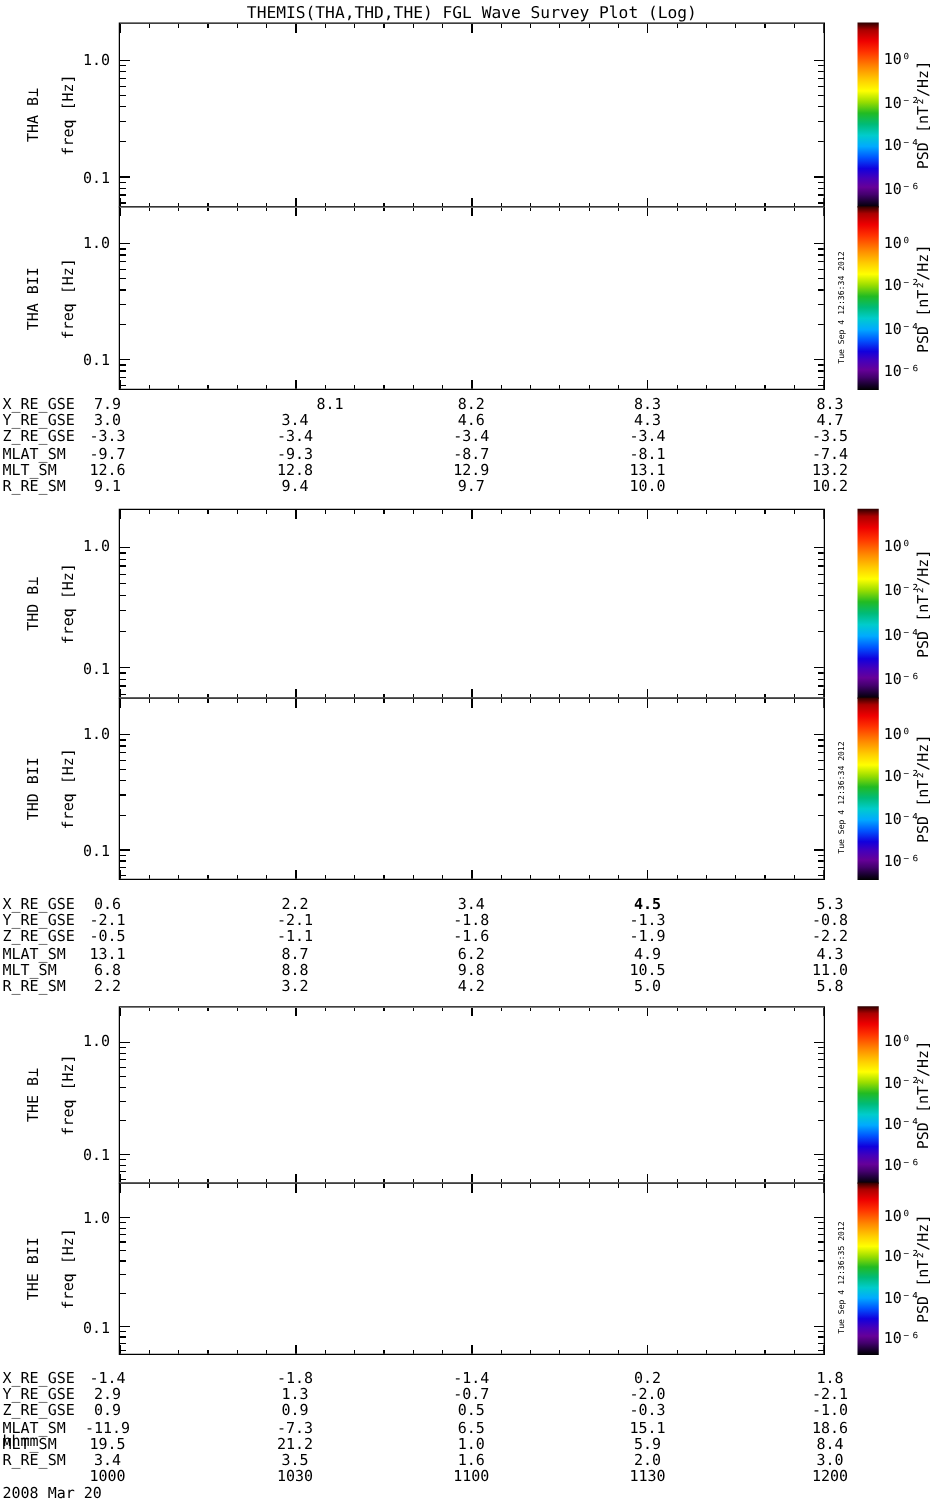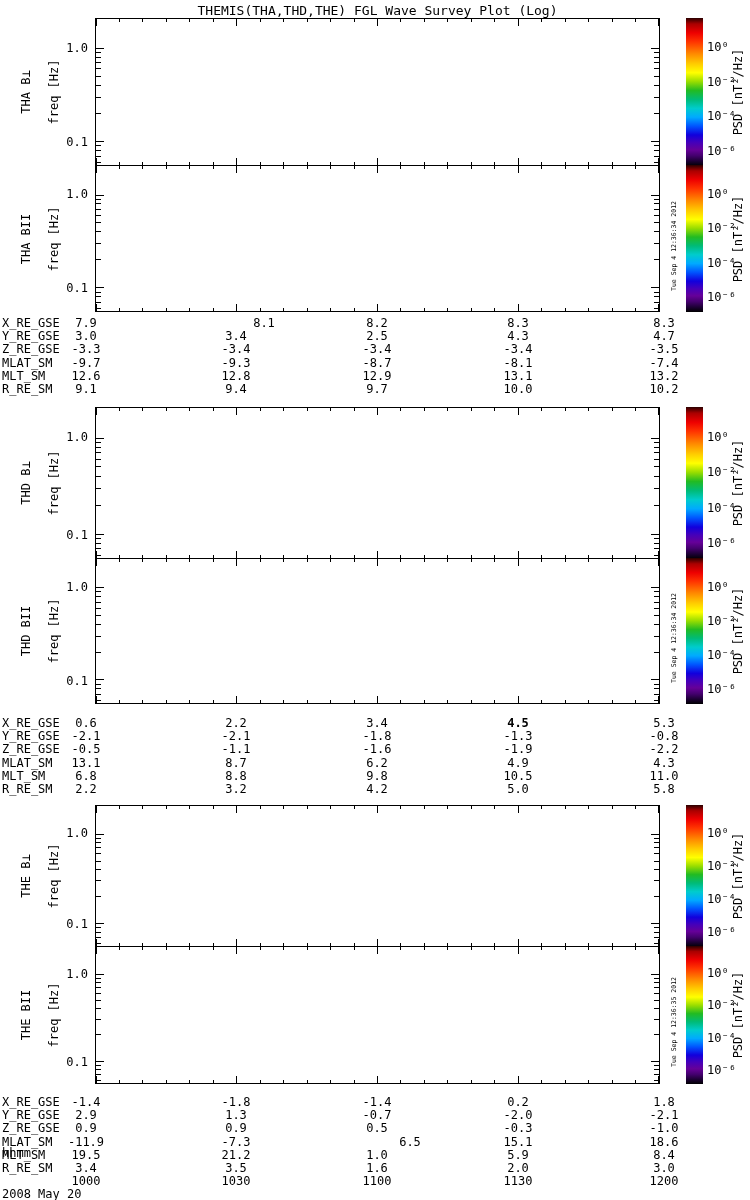--- a/index.html
+++ b/index.html
@@ -200,21 +200,21 @@
     <div class="etable">
           <div class="rowlab" style="top: 317px;">X_RE_GSE</div>
           <div class="cell" style="top: 317px; left: 86px;">7.9</div>
           <div class="cell" style="top: 317px; left: 236px; margin-left: 28px;">8.1</div>
           <div class="cell" style="top: 317px; left: 377px;">8.2</div>
           <div class="cell" style="top: 317px; left: 518px;">8.3</div>
           <div class="cell" style="top: 317px; left: 664px;">8.3</div>
           <div class="rowlab" style="top: 330.2px;">Y_RE_GSE</div>
           <div class="cell" style="top: 330.2px; left: 86px;">3.0</div>
           <div class="cell" style="top: 330.2px; left: 236px;">3.4</div>
-          <div class="cell" style="top: 330.2px; left: 377px;">2.5</div>
+          <div class="cell" style="top: 330.2px; left: 377px;">4.6</div>
           <div class="cell" style="top: 330.2px; left: 518px;">4.3</div>
           <div class="cell" style="top: 330.2px; left: 664px;">4.7</div>
           <div class="rowlab" style="top: 343.4px;">Z_RE_GSE</div>
           <div class="cell" style="top: 343.4px; left: 86px;">-3.3</div>
           <div class="cell" style="top: 343.4px; left: 236px;">-3.4</div>
           <div class="cell" style="top: 343.4px; left: 377px;">-3.4</div>
           <div class="cell" style="top: 343.4px; left: 518px;">-3.4</div>
           <div class="cell" style="top: 343.4px; left: 664px;">-3.5</div>
           <div class="rowlab" style="top: 356.6px;">MLAT_SM</div>
           <div class="cell" style="top: 356.6px; left: 86px;">-9.7</div>
@@ -662,21 +662,21 @@
           <div class="cell" style="top: 1109.2px; left: 664px;">-2.1</div>
           <div class="rowlab" style="top: 1122.4px;">Z_RE_GSE</div>
           <div class="cell" style="top: 1122.4px; left: 86px;">0.9</div>
           <div class="cell" style="top: 1122.4px; left: 236px;">0.9</div>
           <div class="cell" style="top: 1122.4px; left: 377px;">0.5</div>
           <div class="cell" style="top: 1122.4px; left: 518px;">-0.3</div>
           <div class="cell" style="top: 1122.4px; left: 664px;">-1.0</div>
           <div class="rowlab" style="top: 1135.6px;">MLAT_SM</div>
           <div class="cell" style="top: 1135.6px; left: 86px;">-11.9</div>
           <div class="cell" style="top: 1135.6px; left: 236px;">-7.3</div>
-          <div class="cell" style="top: 1135.6px; left: 377px; margin-left: 33px;">6.5</div>
+          <div class="cell" style="top: 1135.6px; left: 377px;">6.5</div>
           <div class="cell" style="top: 1135.6px; left: 518px;">15.1</div>
           <div class="cell" style="top: 1135.6px; left: 664px;">18.6</div>
           <div class="rowlab" style="top: 1148.8px;">MLT_SM</div>
           <div class="cell" style="top: 1148.8px; left: 86px;">19.5</div>
           <div class="cell" style="top: 1148.8px; left: 236px;">21.2</div>
           <div class="cell" style="top: 1148.8px; left: 377px;">1.0</div>
           <div class="cell" style="top: 1148.8px; left: 518px;">5.9</div>
           <div class="cell" style="top: 1148.8px; left: 664px;">8.4</div>
           <div class="rowlab" style="top: 1162px;">R_RE_SM</div>
           <div class="cell" style="top: 1162px; left: 86px;">3.4</div>
@@ -700,14 +700,14 @@
       </div>
     </div>
   <div id="footer-row">
     <span class="rowlab" id="hhmm-label" style="top: 1147px;">hhmm</span>
   <div class="cell" style="top: 1175.2px; left: 86px;">1000</div>
       <div class="cell" style="top: 1175.2px; left: 236px;">1030</div>
       <div class="cell" style="top: 1175.2px; left: 377px;">1100</div>
       <div class="cell" style="top: 1175.2px; left: 518px;">1130</div>
       <div class="cell" style="top: 1175.2px; left: 664px;">1200</div>
     </div>
-  <div class="date" id="date-label" style="top: 1188.4px;">2008 May 20</div>
+  <div class="date" id="date-label" style="top: 1188.4px;">2008 Mar 20</div>
 </div>
 
 </body></html>

